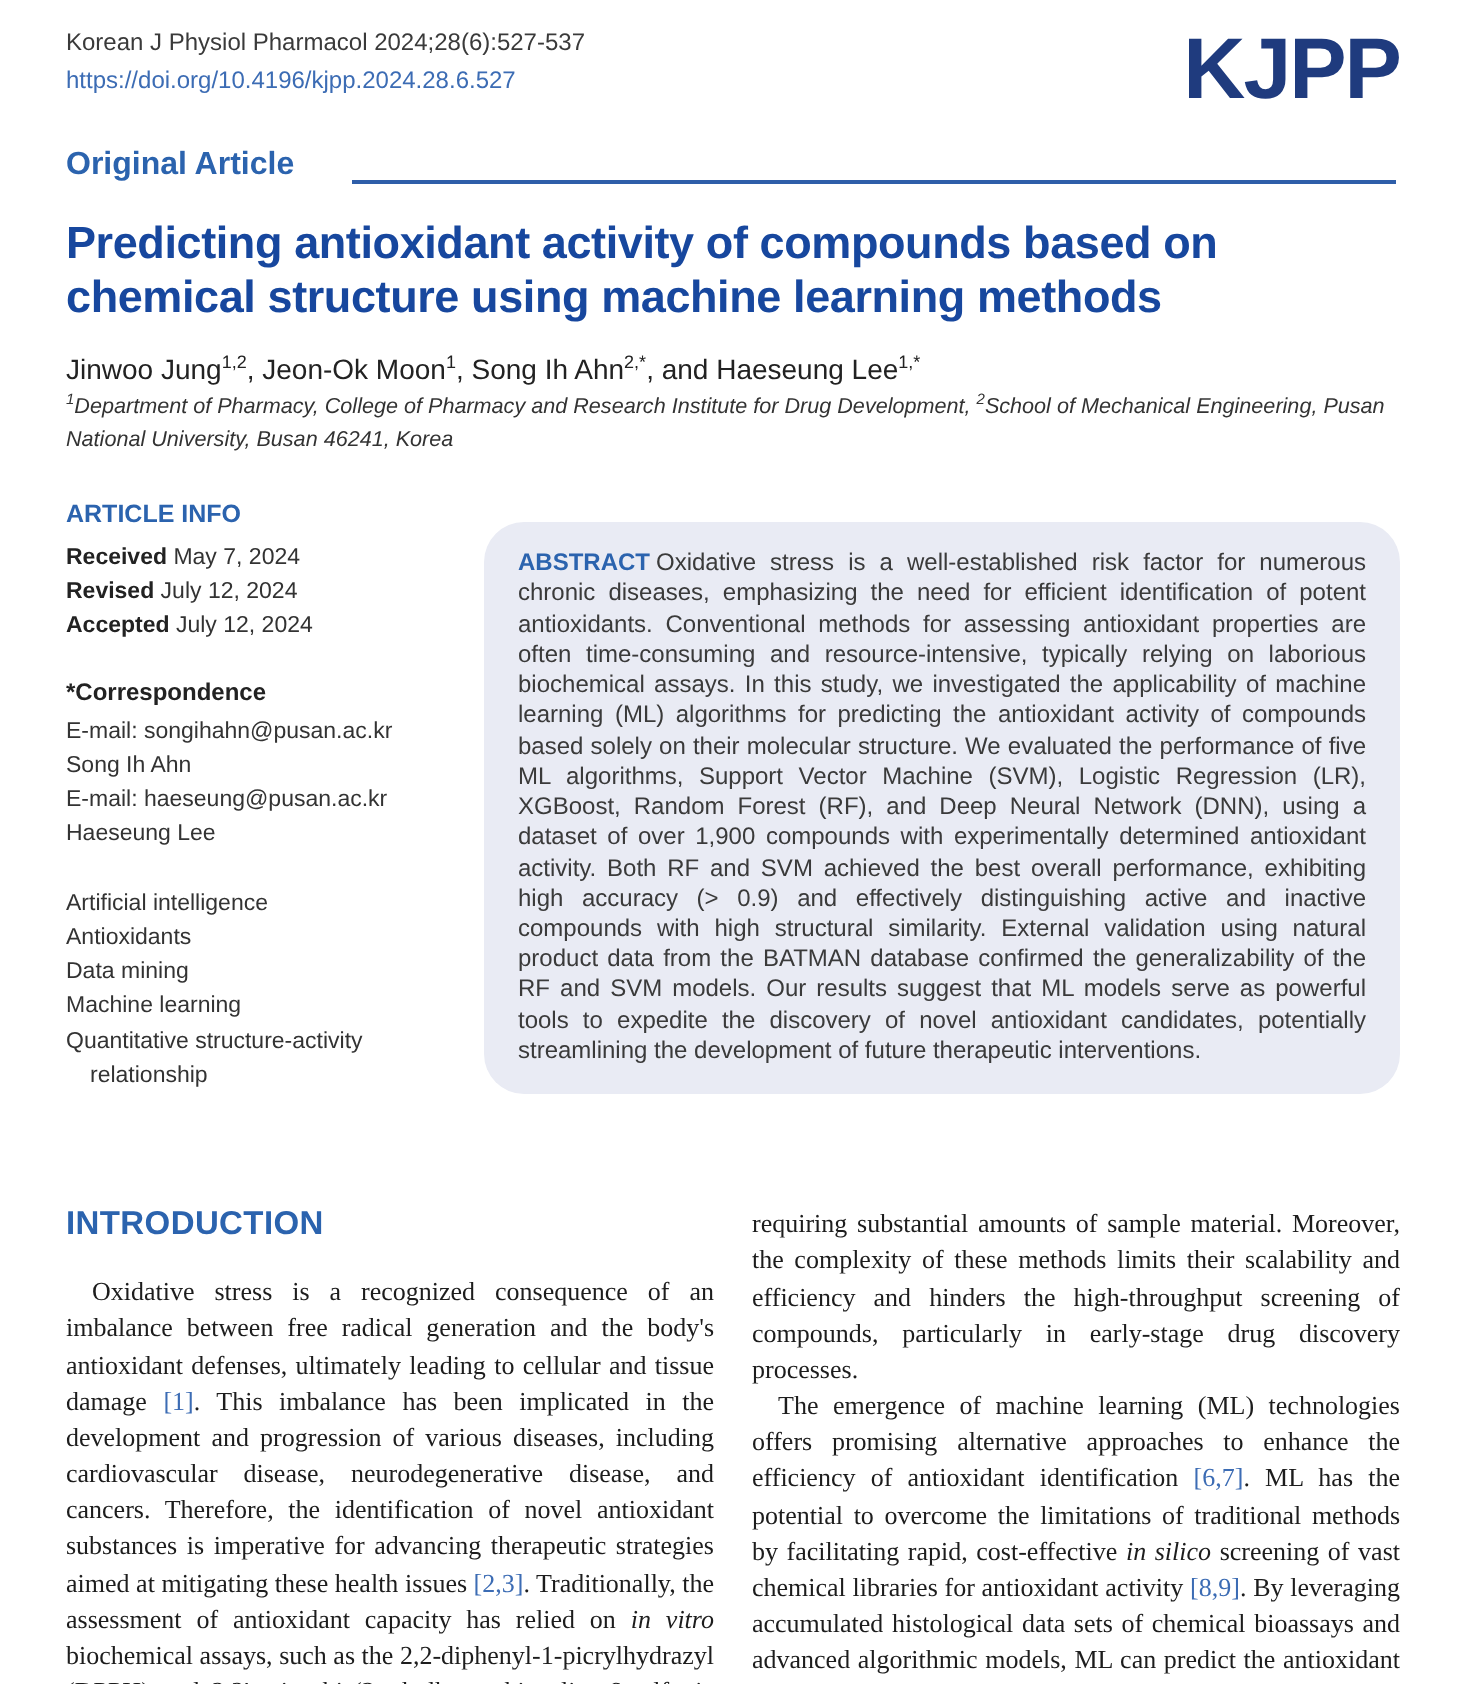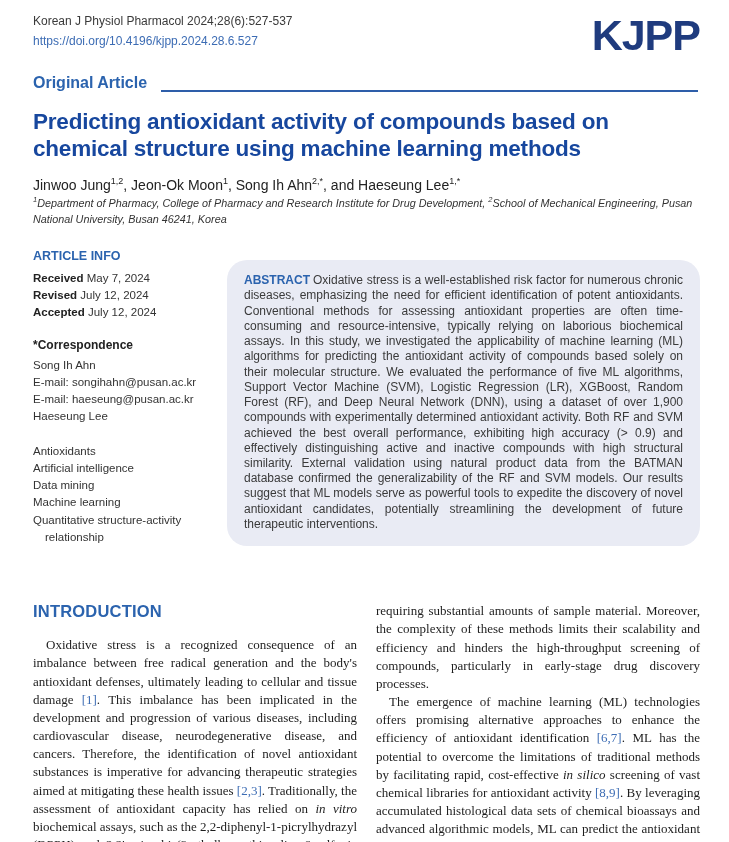--- a/index.html
+++ b/index.html
@@ -5,21 +5,21 @@
   :root{
     --brand:#1F3B7E;
     --title:#17479E;
     --accent:#2B63AE;
     --link:#3C6CB4;
     --rule:#2E5EA9;
     --abstract-bg:#E9EBF4;
     --text:#2B2B2B;
     --abstract-text:#3A3A3A;
   }
-  *{margin:0;padding:0;box-sizing:border-box;}
+  *{margin:0;padding:0;box-sizing:border-box;gap:15px;}
   html,body{background:#fff;}
   body{
     width:729px;min-height:842px;
     font-family:"Liberation Sans",sans-serif;
     color:var(--text);
     padding:12px 29px 24px 33px;
     position:relative;
   }
   
   .topbar{display:flex;justify-content:space-between;align-items:flex-start;}
@@ -95,30 +95,30 @@
 
 <div class="info-row">
   <div class="side">
     <div class="side-heading">ARTICLE INFO</div>
     <div class="date-line"><b>Received</b><span> May 7, 2024</span></div>
     <div class="date-line"><b>Revised</b><span> July 12, 2024</span></div>
     <div class="date-line"><b>Accepted</b><span> July 12, 2024</span></div>
 
     <div class="block">
       <div class="corr-heading">*Correspondence</div>
+      <div class="corr-line">E-mail: songihahn@pusan.ac.kr</div>
       <div class="corr-line">Song Ih Ahn</div>
-      <div class="corr-line">E-mail: songihahn@pusan.ac.kr</div>
       <div class="corr-line">E-mail: haeseung@pusan.ac.kr</div>
       <div class="corr-line">Haeseung Lee</div>
     </div>
 
     <div class="block">
       <ul class="kw-list">
+        <li>Artificial intelligence</li>
         <li>Antioxidants</li>
-        <li>Artificial intelligence</li>
         <li>Data mining</li>
         <li>Machine learning</li>
         <li>Quantitative structure-activity relationship</li>
       </ul>
     </div>
   </div>
 
   <div class="abstract-box"><span class="abstract-label">ABSTRACT</span><span>Oxidative stress is a well-established risk factor for numerous chronic diseases, emphasizing the need for efficient identification of potent antioxidants. Conventional methods for assessing antioxidant properties are often time-consuming and resource-intensive, typically relying on laborious biochemical assays. In this study, we investigated the applicability of machine learning (ML) algorithms for predicting the antioxidant activity of compounds based solely on their molecular structure. We evaluated the performance of five ML algorithms, Support Vector Machine (SVM), Logistic Regression (LR), XGBoost, Random Forest (RF), and Deep Neural Network (DNN), using a dataset of over 1,900 compounds with experimentally determined antioxidant activity. Both RF and SVM achieved the best overall performance, exhibiting high accuracy (&gt; 0.9) and effectively distinguishing active and inactive compounds with high structural similarity. External validation using natural product data from the BATMAN database confirmed the generalizability of the RF and SVM models. Our results suggest that ML models serve as powerful tools to expedite the discovery of novel antioxidant candidates, potentially streamlining the development of future therapeutic interventions.</span></div>
 </div>
 

